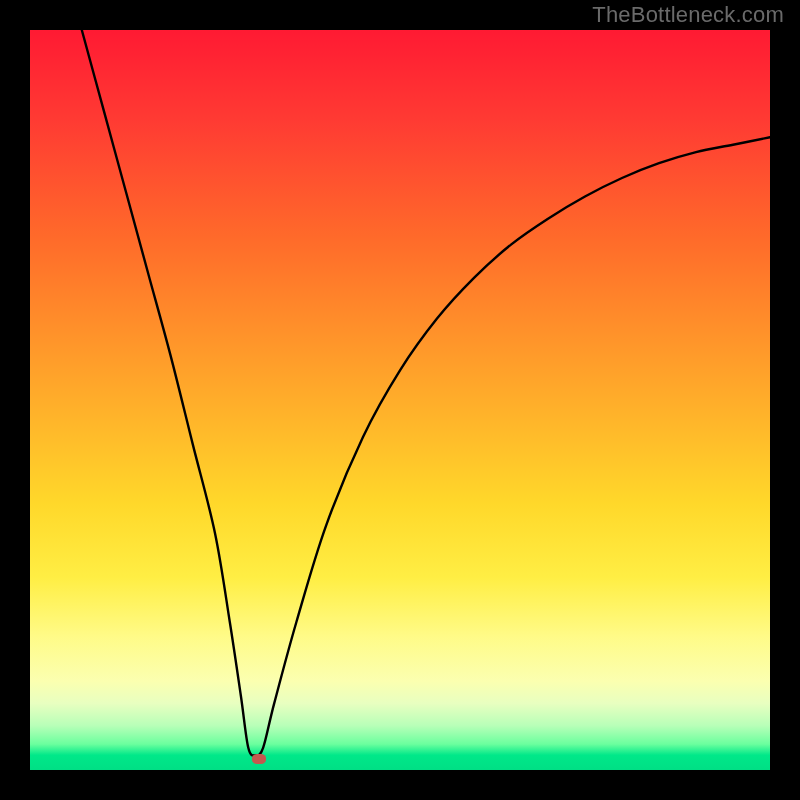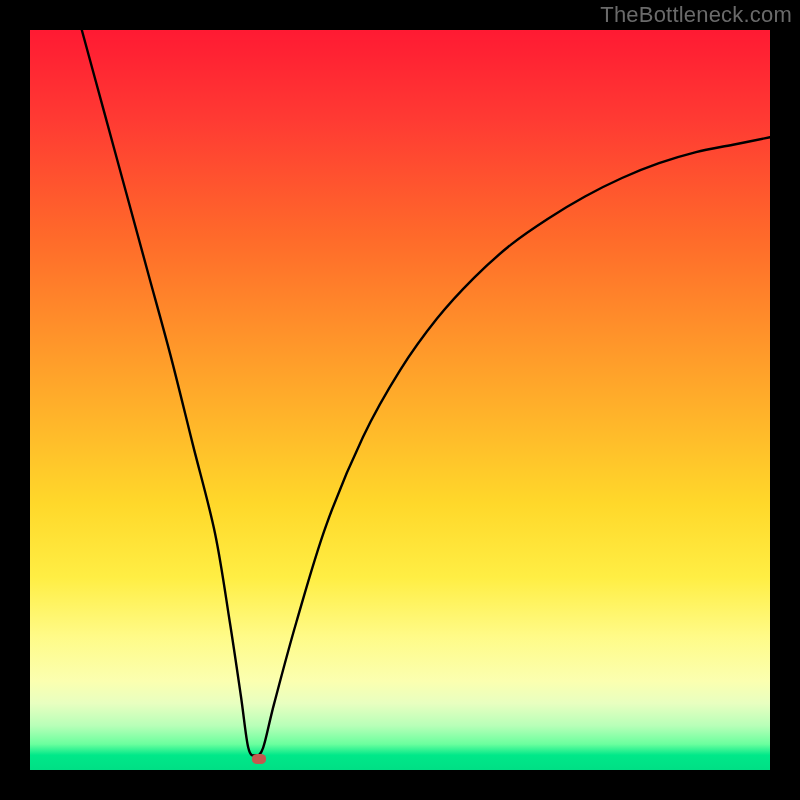--- a/index.html
+++ b/index.html
@@ -40,21 +40,21 @@
       #e8ffc0 91%,
       #b8ffb8 94%,
       #6bff9e 96.5%,
       #00e889 98%,
       #00df85 100%
     );
   }
   .watermark {
     position: absolute;
     top: 2px;
-    right: 8px;
+    right: 16px;
     color: #6a6a6a;
     font-size: 22px;
     letter-spacing: 0.2px;
     user-select: none;
   }
   svg.curve {
     position: absolute;
     top: 0;
     left: 0;
     width: 740px;

